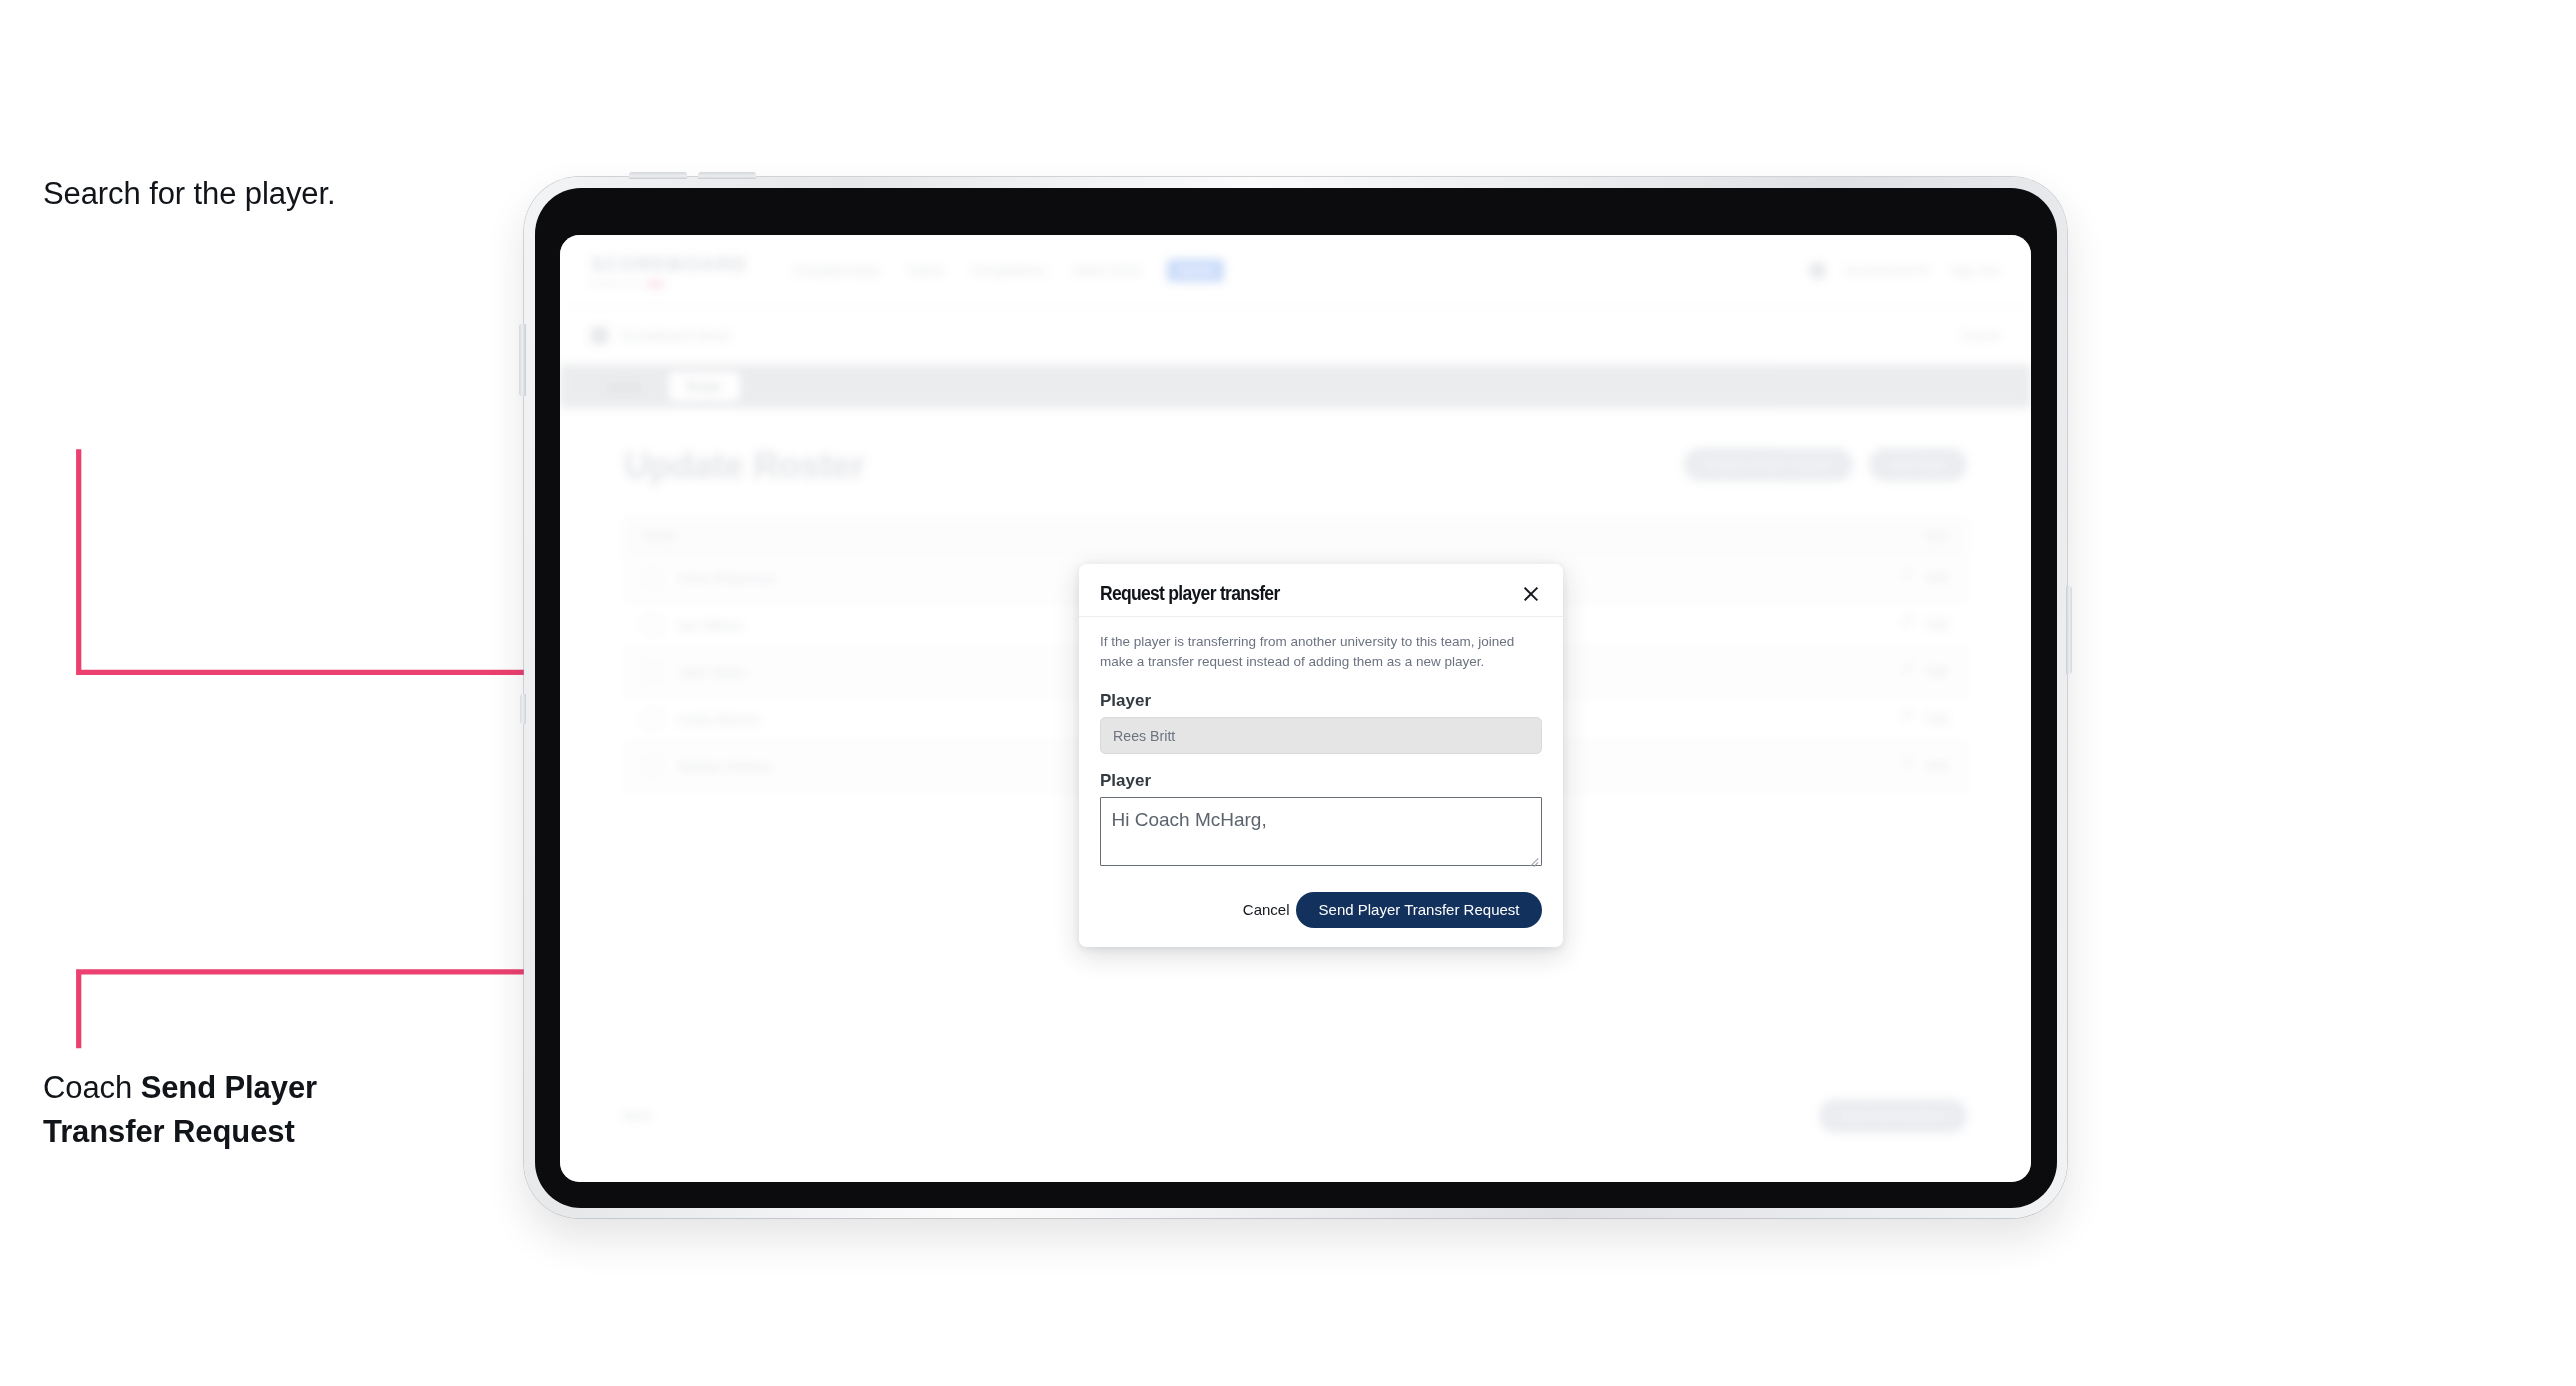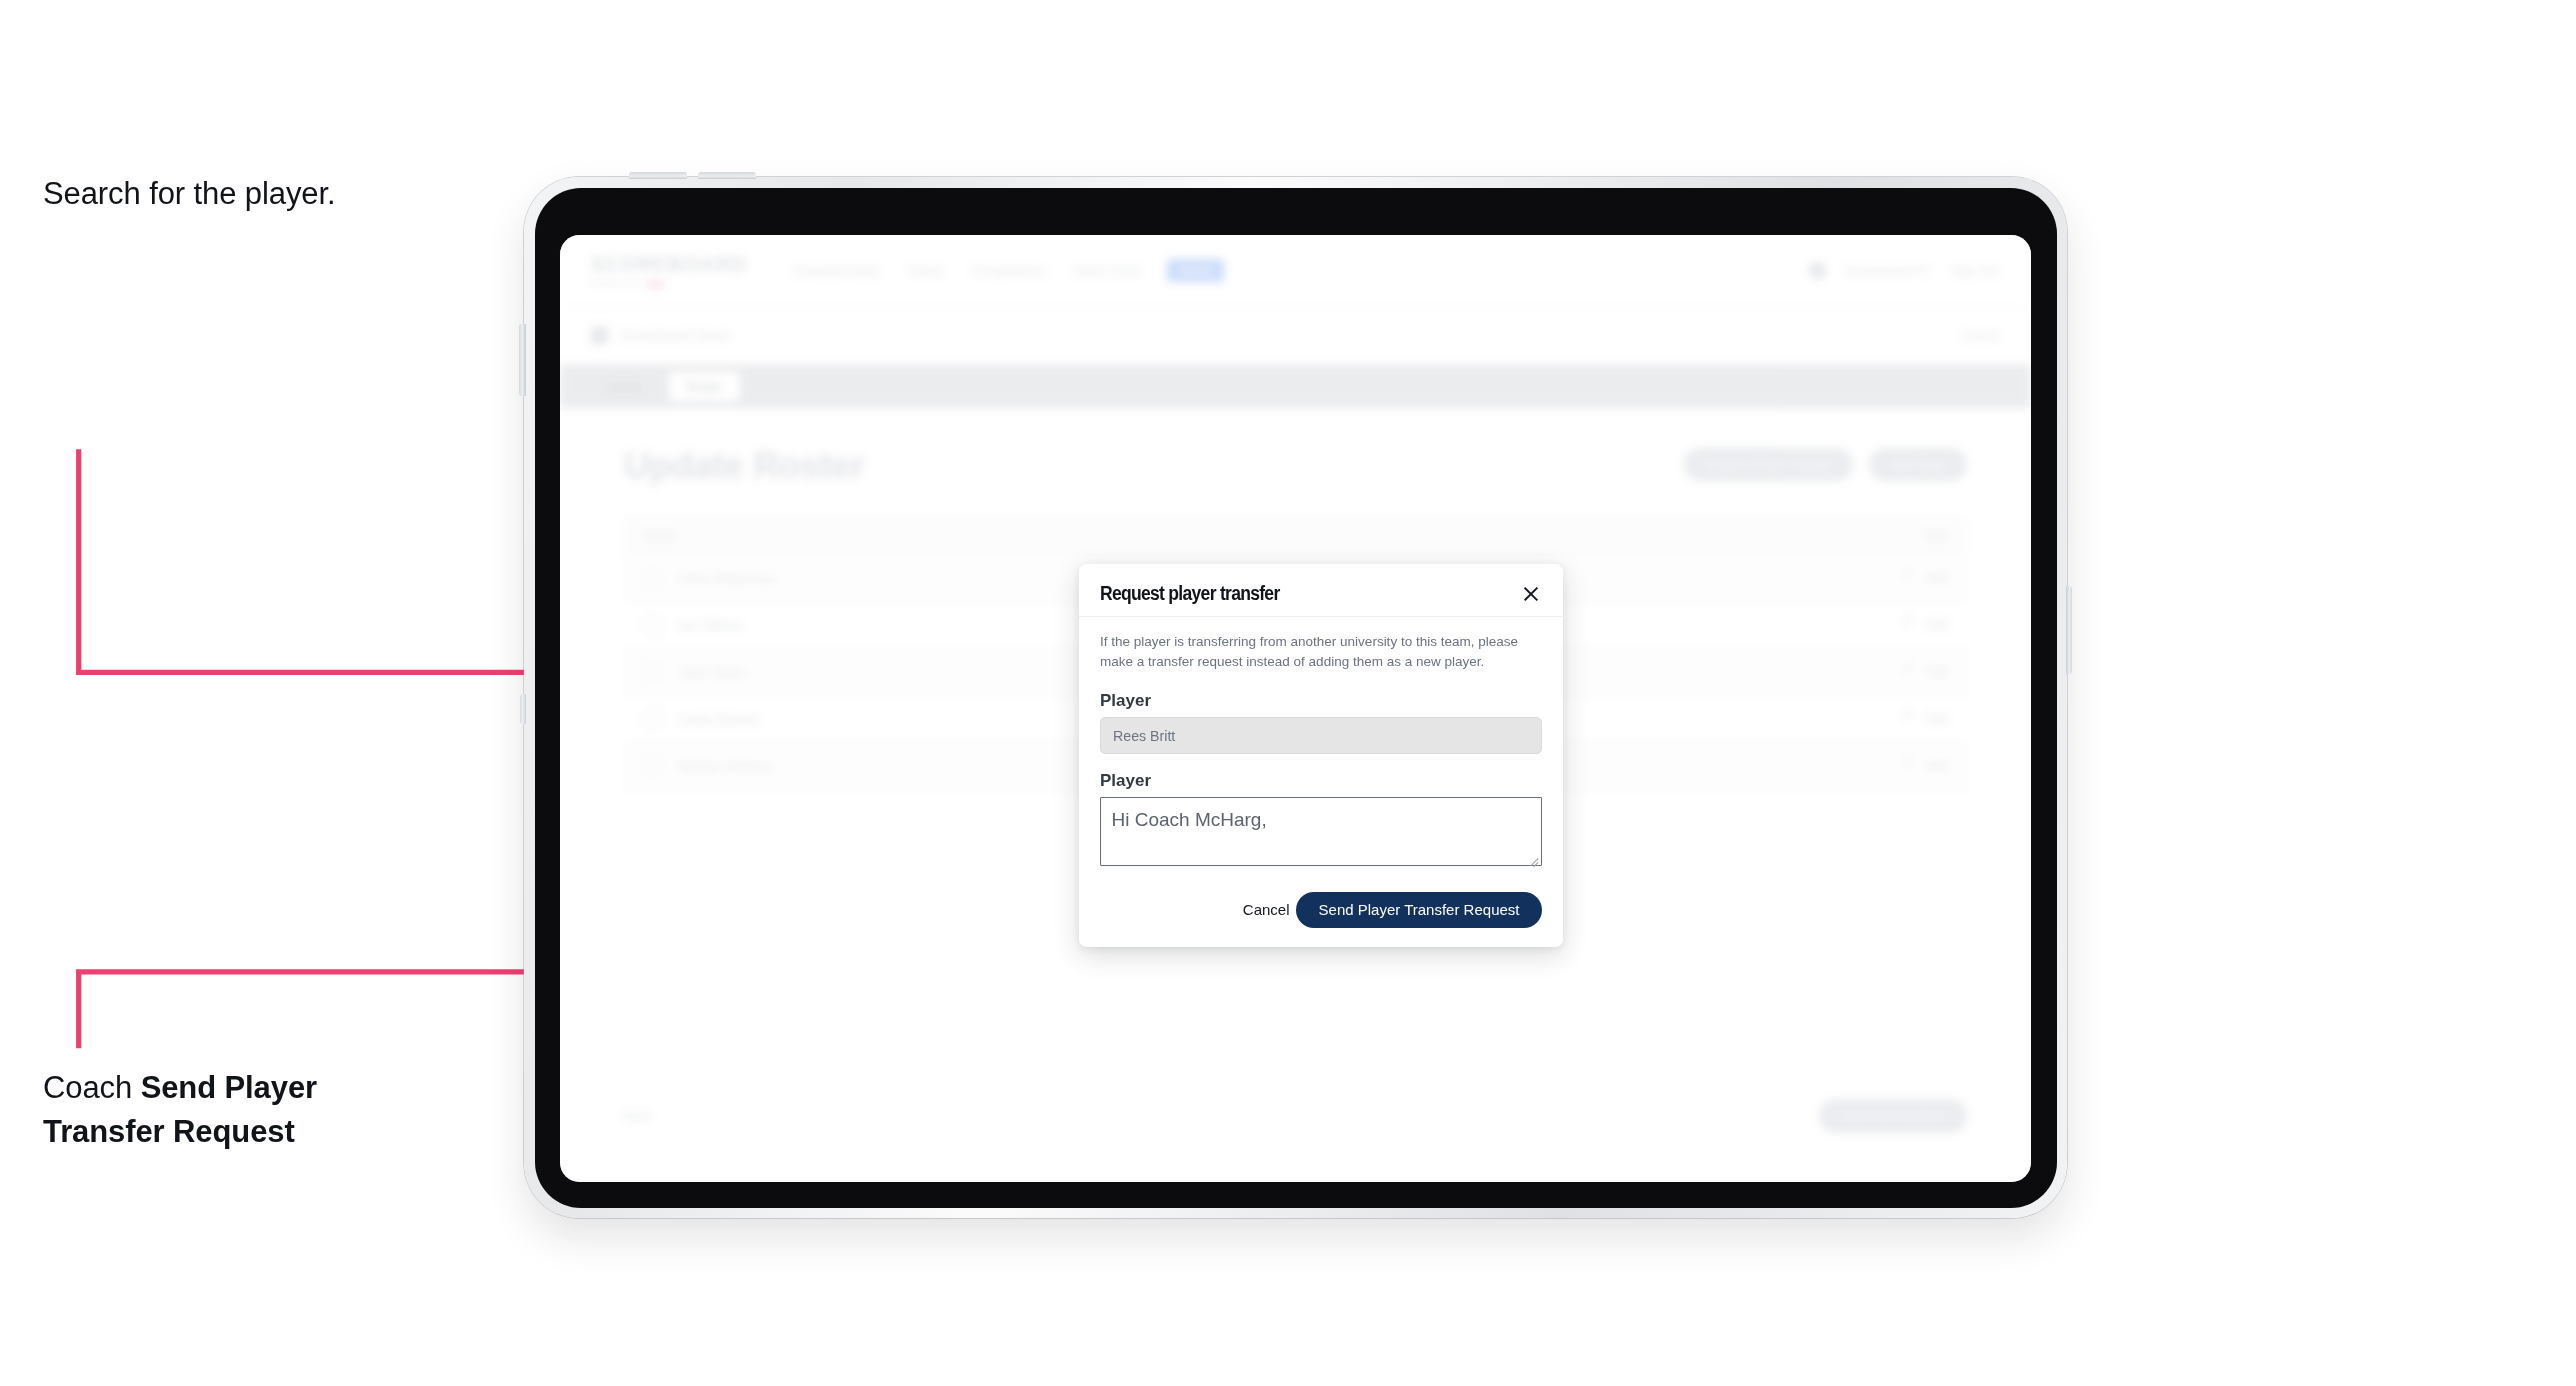--- a/index.html
+++ b/index.html
@@ -583,21 +583,21 @@
 
     <div class="modal-backdrop"></div>
 
     <div class="modal">
       <div class="modal-head">
         <div class="modal-title">Request player transfer</div>
         <div class="modal-close"></div>
       </div>
 
       <div class="modal-body">
-        <p class="modal-desc">If the player is transferring from another university to this team, please make a transfer request instead of adding them as a new player.</p>
+        <p class="modal-desc">If the player is transferring from another university to this team, joined make a transfer request instead of adding them as a new player.</p>
 
         <div class="field-label">Player</div>
         <input class="player-input" type="text" value="Rees Britt" style="">
 
         <div class="field-gap"></div>
 
         <div class="field-label">Player</div>
         <div class="msg-wrap">
           <textarea class="msg-area" style="">Hi Coach McHarg,
 

